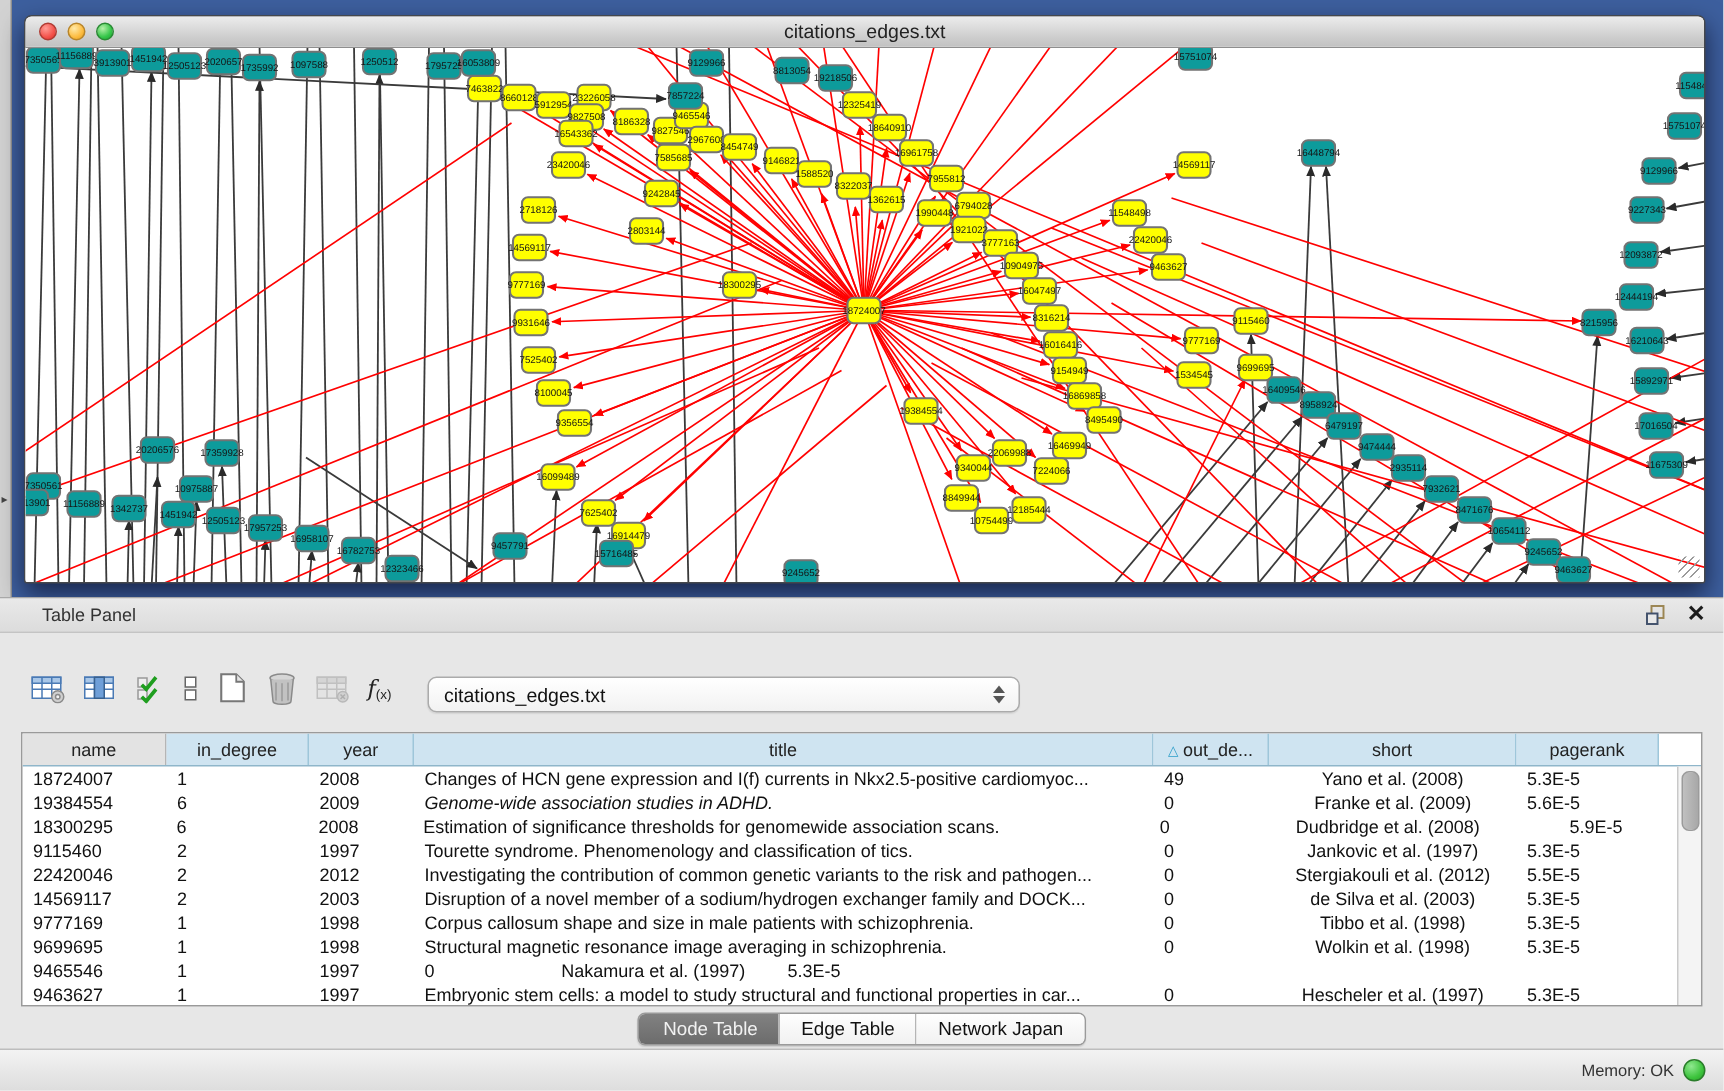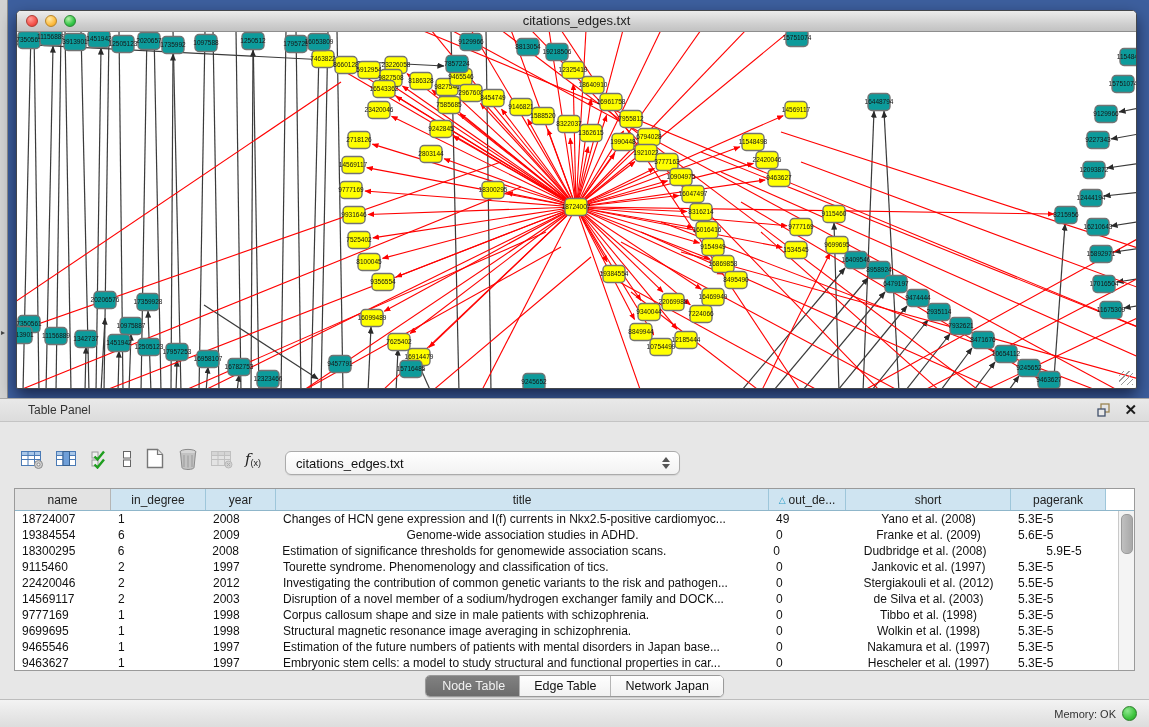--- a/index.html
+++ b/index.html
@@ -843,21 +843,21 @@
           <div class="tcell" style="width: 70px; text-align: left;">2008</div>
           <div class="tcell" style="width: 493px; text-align: left;">Changes of HCN gene expression and I(f) currents in Nkx2.5-positive cardiomyoc...</div>
           <div class="tcell" style="width: 77px; text-align: left;">49</div>
           <div class="tcell" style="width: 165px; text-align: center;">Yano et al. (2008)</div>
           <div class="tcell" style="width: 95px; text-align: left;">5.3E-5</div>
         </div>
         <div class="trow">
           <div class="tcell" style="width: 96px; text-align: left;">19384554</div>
           <div class="tcell" style="width: 95px; text-align: left;">6</div>
           <div class="tcell" style="width: 70px; text-align: left;">2009</div>
-          <div class="tcell" style="width: 493px; text-align: center;">Genome-wide association studies in ADHD.</div>
+          <div class="tcell" style="width: 493px; text-align: left; font-style: italic;">Genome-wide association studies in ADHD.</div>
           <div class="tcell" style="width: 77px; text-align: left;">0</div>
           <div class="tcell" style="width: 165px; text-align: center;">Franke et al. (2009)</div>
           <div class="tcell" style="width: 95px; text-align: left;">5.6E-5</div>
         </div>
         <div class="trow">
           <div class="tcell" style="width: 96px; text-align: left;">18300295</div>
           <div class="tcell" style="width: 95px; text-align: left;">6</div>
           <div class="tcell" style="width: 70px; text-align: left;">2008</div>
           <div class="tcell" style="width: 493px; text-align: left;">Estimation of significance thresholds for genomewide association scans.</div>
           <div class="tcell" style="width: 77px; text-align: left;">0</div>
@@ -906,21 +906,20 @@
           <div class="tcell" style="width: 70px; text-align: left;">1998</div>
           <div class="tcell" style="width: 493px; text-align: left;">Structural magnetic resonance image averaging in schizophrenia.</div>
           <div class="tcell" style="width: 77px; text-align: left;">0</div>
           <div class="tcell" style="width: 165px; text-align: center;">Wolkin et al. (1998)</div>
           <div class="tcell" style="width: 95px; text-align: left;">5.3E-5</div>
         </div>
         <div class="trow">
           <div class="tcell" style="width: 96px; text-align: left;">9465546</div>
           <div class="tcell" style="width: 95px; text-align: left;">1</div>
           <div class="tcell" style="width: 70px; text-align: left;">1997</div>
-          <div class="tcell" style="width: 493px; text-align: left;">Estimation of the future numbers of patients with mental disorders in Japan base...</div>
           <div class="tcell" style="width: 77px; text-align: left;">0</div>
           <div class="tcell" style="width: 165px; text-align: center;">Nakamura et al. (1997)</div>
           <div class="tcell" style="width: 95px; text-align: left;">5.3E-5</div>
         </div>
         <div class="trow">
           <div class="tcell" style="width: 96px; text-align: left;">9463627</div>
           <div class="tcell" style="width: 95px; text-align: left;">1</div>
           <div class="tcell" style="width: 70px; text-align: left;">1997</div>
           <div class="tcell" style="width: 493px; text-align: left;">Embryonic stem cells: a model to study structural and functional properties in car...</div>
           <div class="tcell" style="width: 77px; text-align: left;">0</div>

